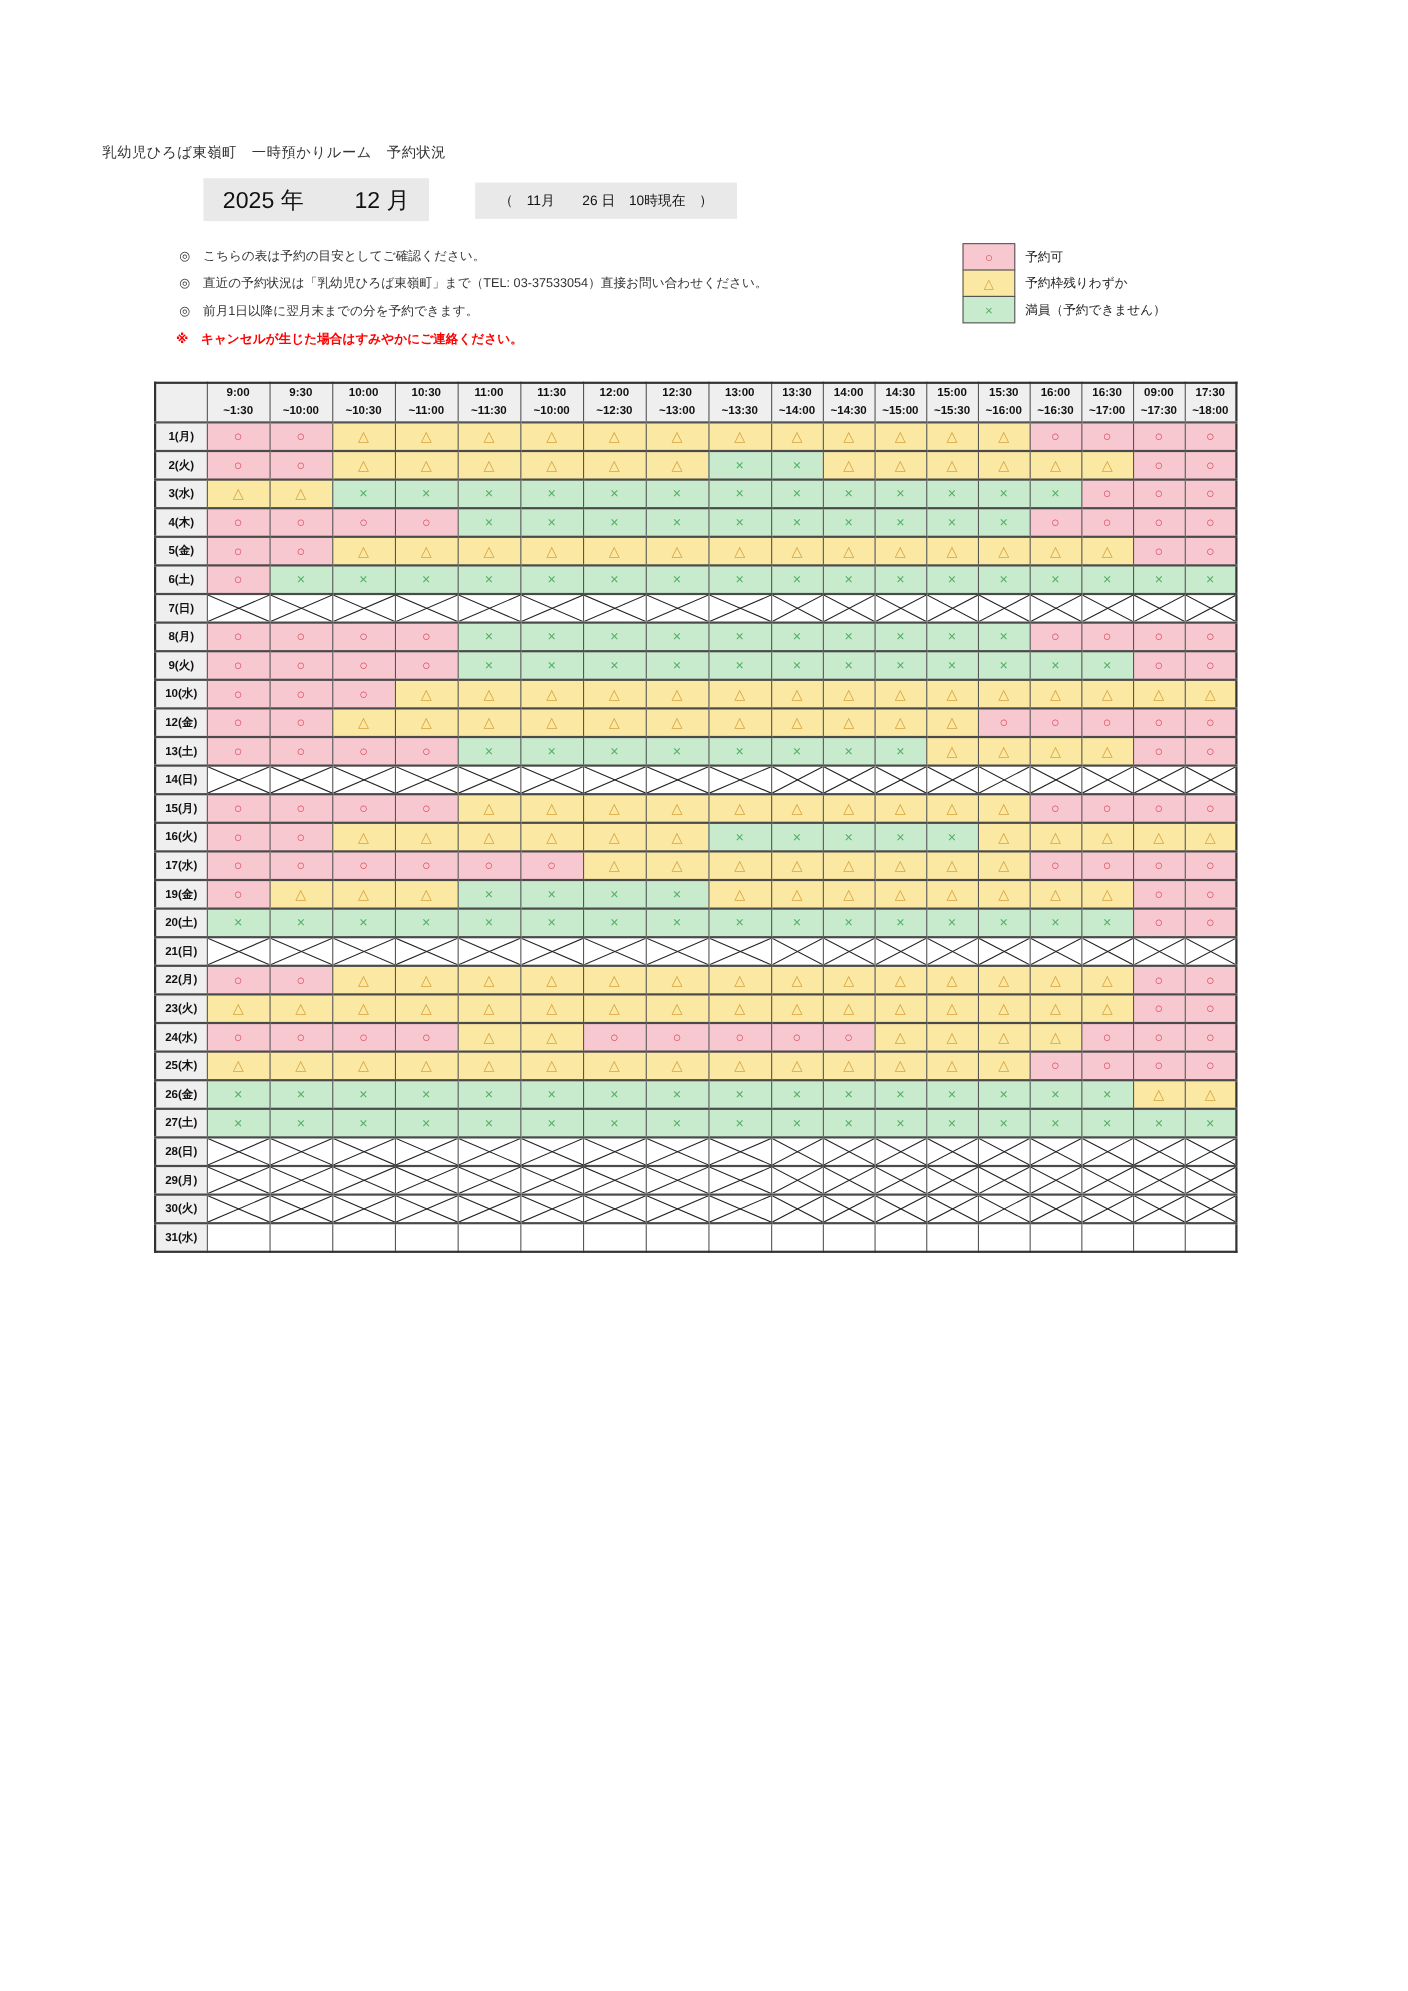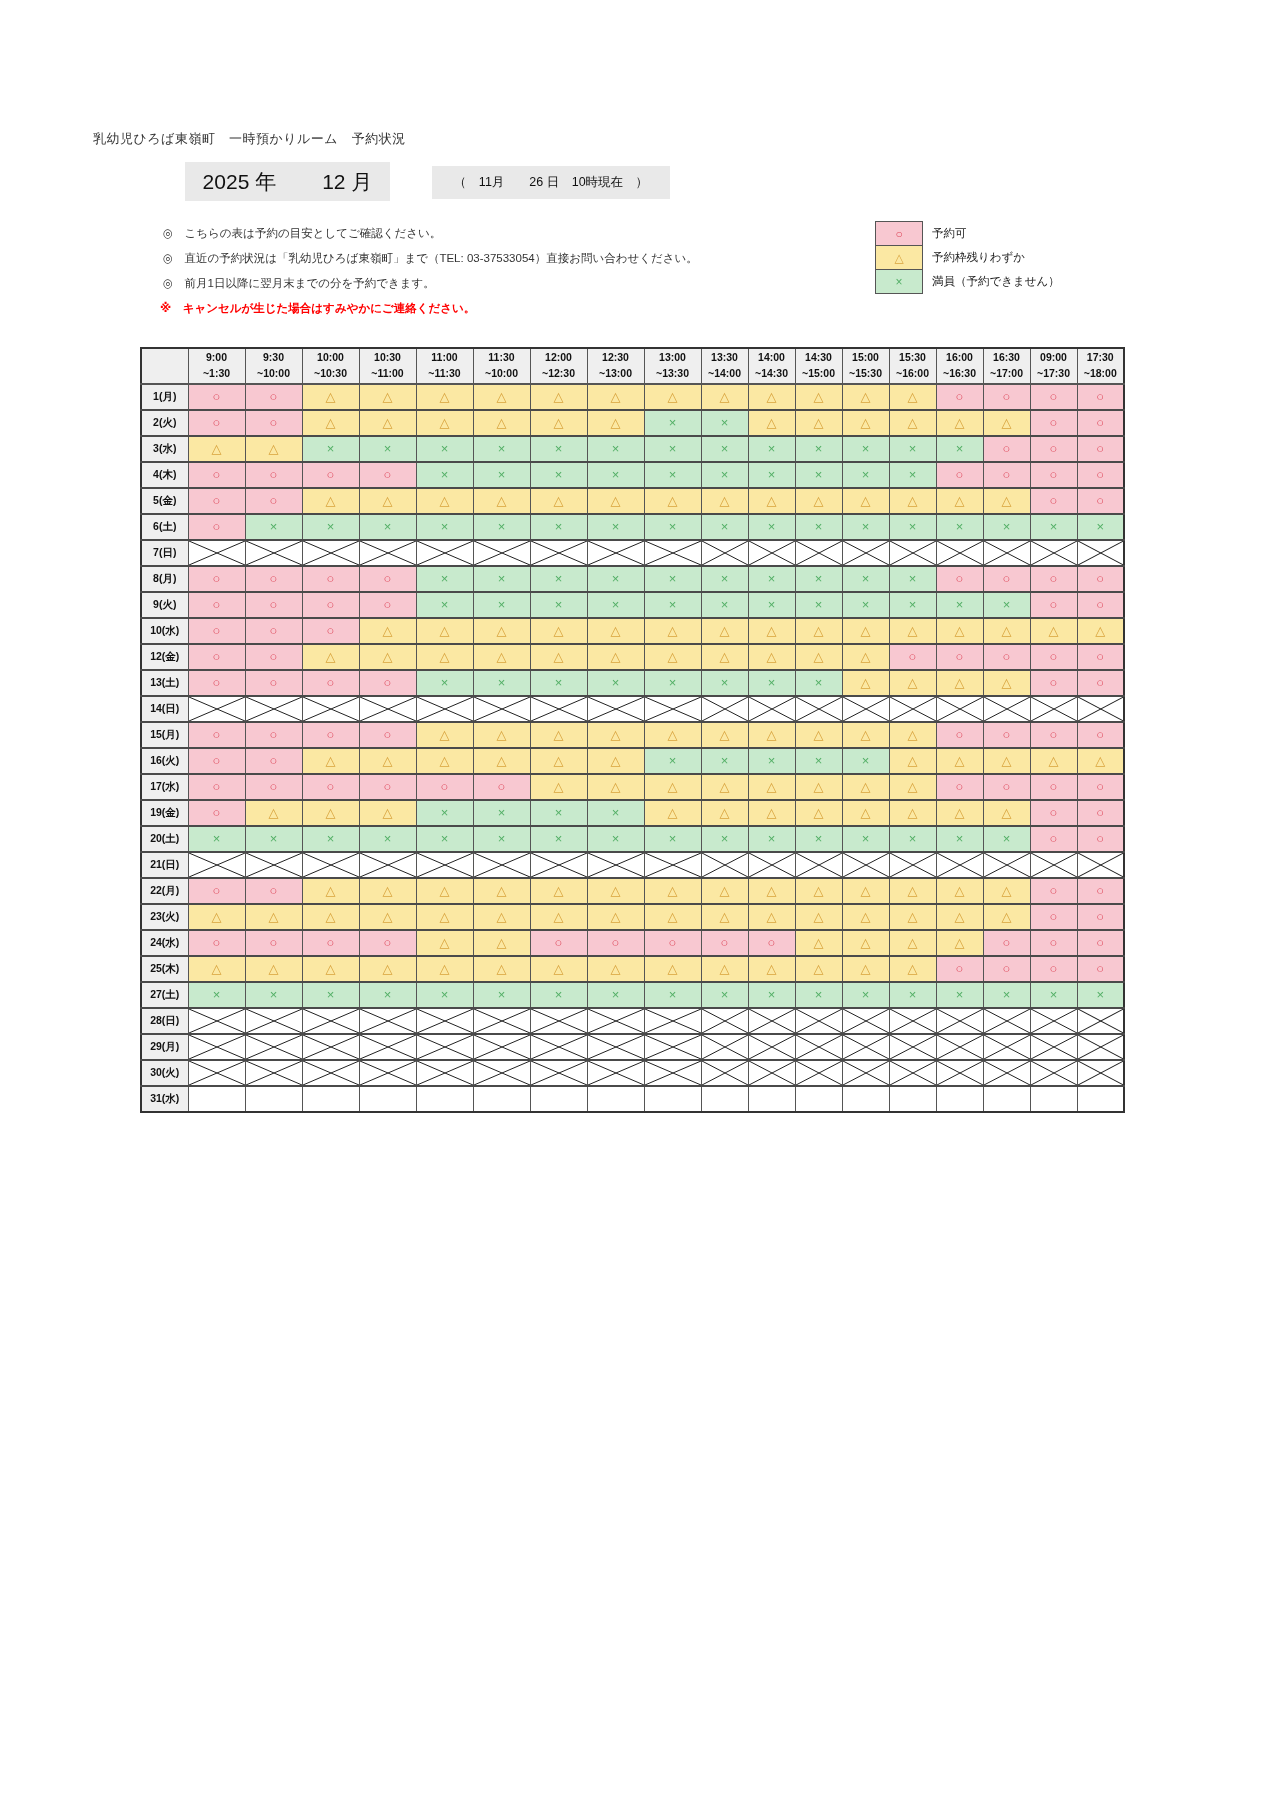--- a/index.html
+++ b/index.html
@@ -924,20 +924,41 @@
             <td class="status" style="background: rgb(251, 232, 163); color: rgb(217, 164, 63);">△</td>
             <td class="status" style="background: rgb(251, 232, 163); color: rgb(217, 164, 63);">△</td>
             <td class="status" style="background: rgb(251, 232, 163); color: rgb(217, 164, 63);">△</td>
             <td class="status" style="background: rgb(251, 232, 163); color: rgb(217, 164, 63);">△</td>
             <td class="status" style="background: rgb(248, 200, 209); color: rgb(221, 69, 88);">○</td>
             <td class="status" style="background: rgb(248, 200, 209); color: rgb(221, 69, 88);">○</td>
             <td class="status" style="background: rgb(248, 200, 209); color: rgb(221, 69, 88);">○</td>
             <td class="status" style="background: rgb(248, 200, 209); color: rgb(221, 69, 88);">○</td>
           </tr>
           <tr>
+            <td class="day">26(金)</td>
+            <td class="status" style="background: rgb(200, 234, 205); color: rgb(83, 175, 102);">×</td>
+            <td class="status" style="background: rgb(200, 234, 205); color: rgb(83, 175, 102);">×</td>
+            <td class="status" style="background: rgb(200, 234, 205); color: rgb(83, 175, 102);">×</td>
+            <td class="status" style="background: rgb(200, 234, 205); color: rgb(83, 175, 102);">×</td>
+            <td class="status" style="background: rgb(200, 234, 205); color: rgb(83, 175, 102);">×</td>
+            <td class="status" style="background: rgb(200, 234, 205); color: rgb(83, 175, 102);">×</td>
+            <td class="status" style="background: rgb(200, 234, 205); color: rgb(83, 175, 102);">×</td>
+            <td class="status" style="background: rgb(200, 234, 205); color: rgb(83, 175, 102);">×</td>
+            <td class="status" style="background: rgb(200, 234, 205); color: rgb(83, 175, 102);">×</td>
+            <td class="status" style="background: rgb(200, 234, 205); color: rgb(83, 175, 102);">×</td>
+            <td class="status" style="background: rgb(200, 234, 205); color: rgb(83, 175, 102);">×</td>
+            <td class="status" style="background: rgb(200, 234, 205); color: rgb(83, 175, 102);">×</td>
+            <td class="status" style="background: rgb(200, 234, 205); color: rgb(83, 175, 102);">×</td>
+            <td class="status" style="background: rgb(200, 234, 205); color: rgb(83, 175, 102);">×</td>
+            <td class="status" style="background: rgb(200, 234, 205); color: rgb(83, 175, 102);">×</td>
+            <td class="status" style="background: rgb(200, 234, 205); color: rgb(83, 175, 102);">×</td>
+            <td class="status" style="background: rgb(251, 232, 163); color: rgb(217, 164, 63);">△</td>
+            <td class="status" style="background: rgb(251, 232, 163); color: rgb(217, 164, 63);">△</td>
+          </tr>
+          <tr>
             <td class="day">27(土)</td>
             <td class="status" style="background: rgb(200, 234, 205); color: rgb(83, 175, 102);">×</td>
             <td class="status" style="background: rgb(200, 234, 205); color: rgb(83, 175, 102);">×</td>
             <td class="status" style="background: rgb(200, 234, 205); color: rgb(83, 175, 102);">×</td>
             <td class="status" style="background: rgb(200, 234, 205); color: rgb(83, 175, 102);">×</td>
             <td class="status" style="background: rgb(200, 234, 205); color: rgb(83, 175, 102);">×</td>
             <td class="status" style="background: rgb(200, 234, 205); color: rgb(83, 175, 102);">×</td>
             <td class="status" style="background: rgb(200, 234, 205); color: rgb(83, 175, 102);">×</td>
             <td class="status" style="background: rgb(200, 234, 205); color: rgb(83, 175, 102);">×</td>
             <td class="status" style="background: rgb(200, 234, 205); color: rgb(83, 175, 102);">×</td>

